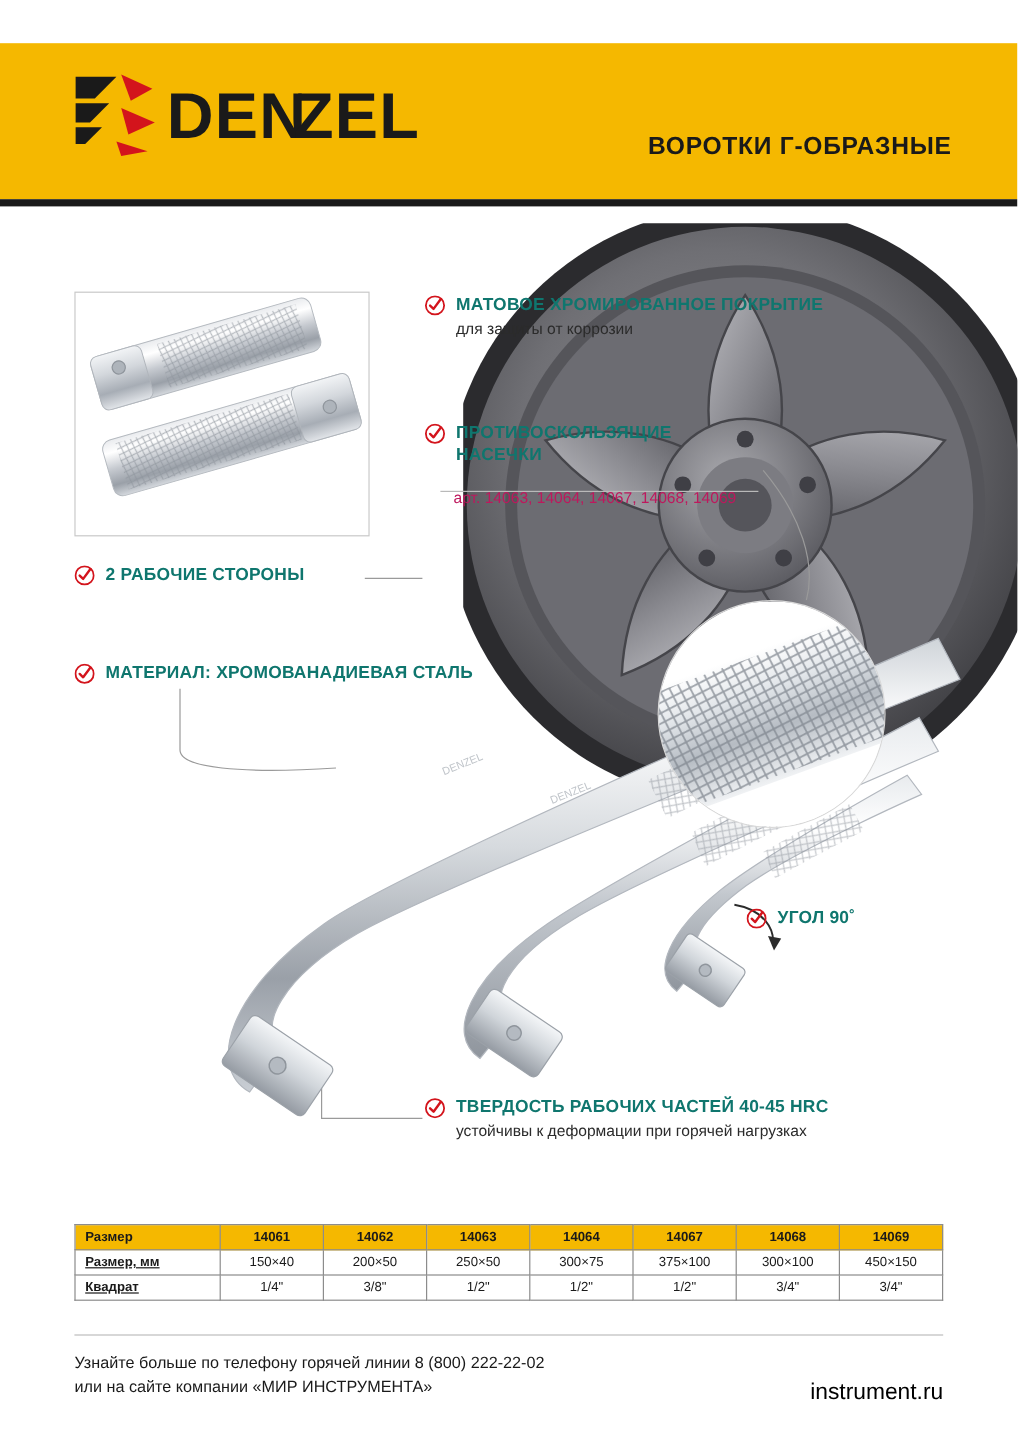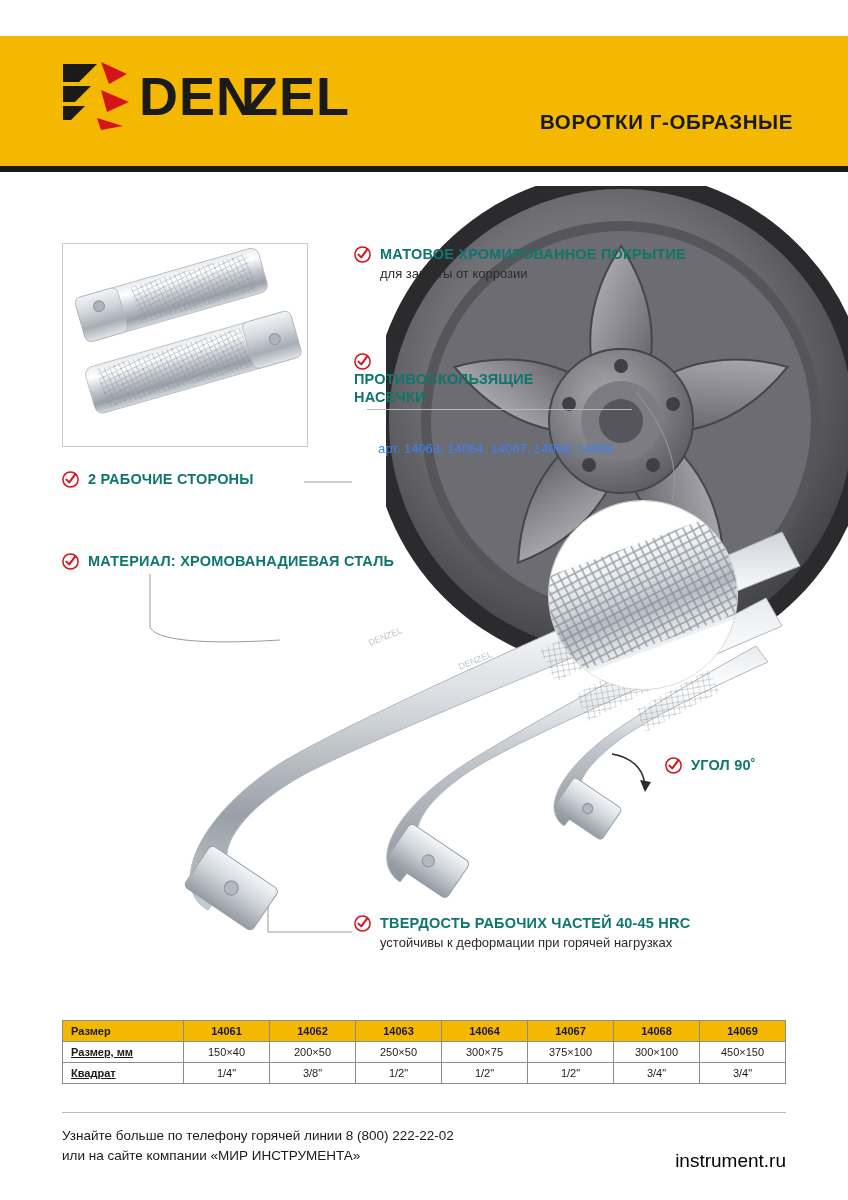--- a/index.html
+++ b/index.html
@@ -100,33 +100,33 @@
   }
   .bullet-text .sub {
     font-size: 13px;
     font-weight: normal;
     color: #2b2b2b;
     line-height: 1.3;
     margin-top: 3px;
   }
 
   #b-chrome { left: 354px; top: 245px; width: 380px; }
-  #b-knurl  { left: 354px; top: 352px; width: 240px; flex-direction: column; }
+  #b-knurl  { left: 354px; top: 352px; width: 240px; }
   #b-sides  { left: 62px;  top: 470px; width: 270px; }
   #b-mat    { left: 62px;  top: 552px; width: 370px; }
-  #b-angle  { left: 665px; top: 756px; width: 170px; }
+  #b-angle  { left: 622px; top: 756px; width: 170px; }
   #b-hard   { left: 354px; top: 914px; width: 420px; }
 
   .art-note {
     position: absolute;
     left: 378px;
-    top: 440px;
+    top: 406px;
     width: 260px;
     font-size: 13px;
-    color: #3b82f6;
+    color: #be185d;
     line-height: 1.35;
   }
   .art-note-line {
     position: absolute;
     left: 367px;
     top: 409px;
     width: 265px;
     height: 1px;
     background: #b9b9b9;
   }

